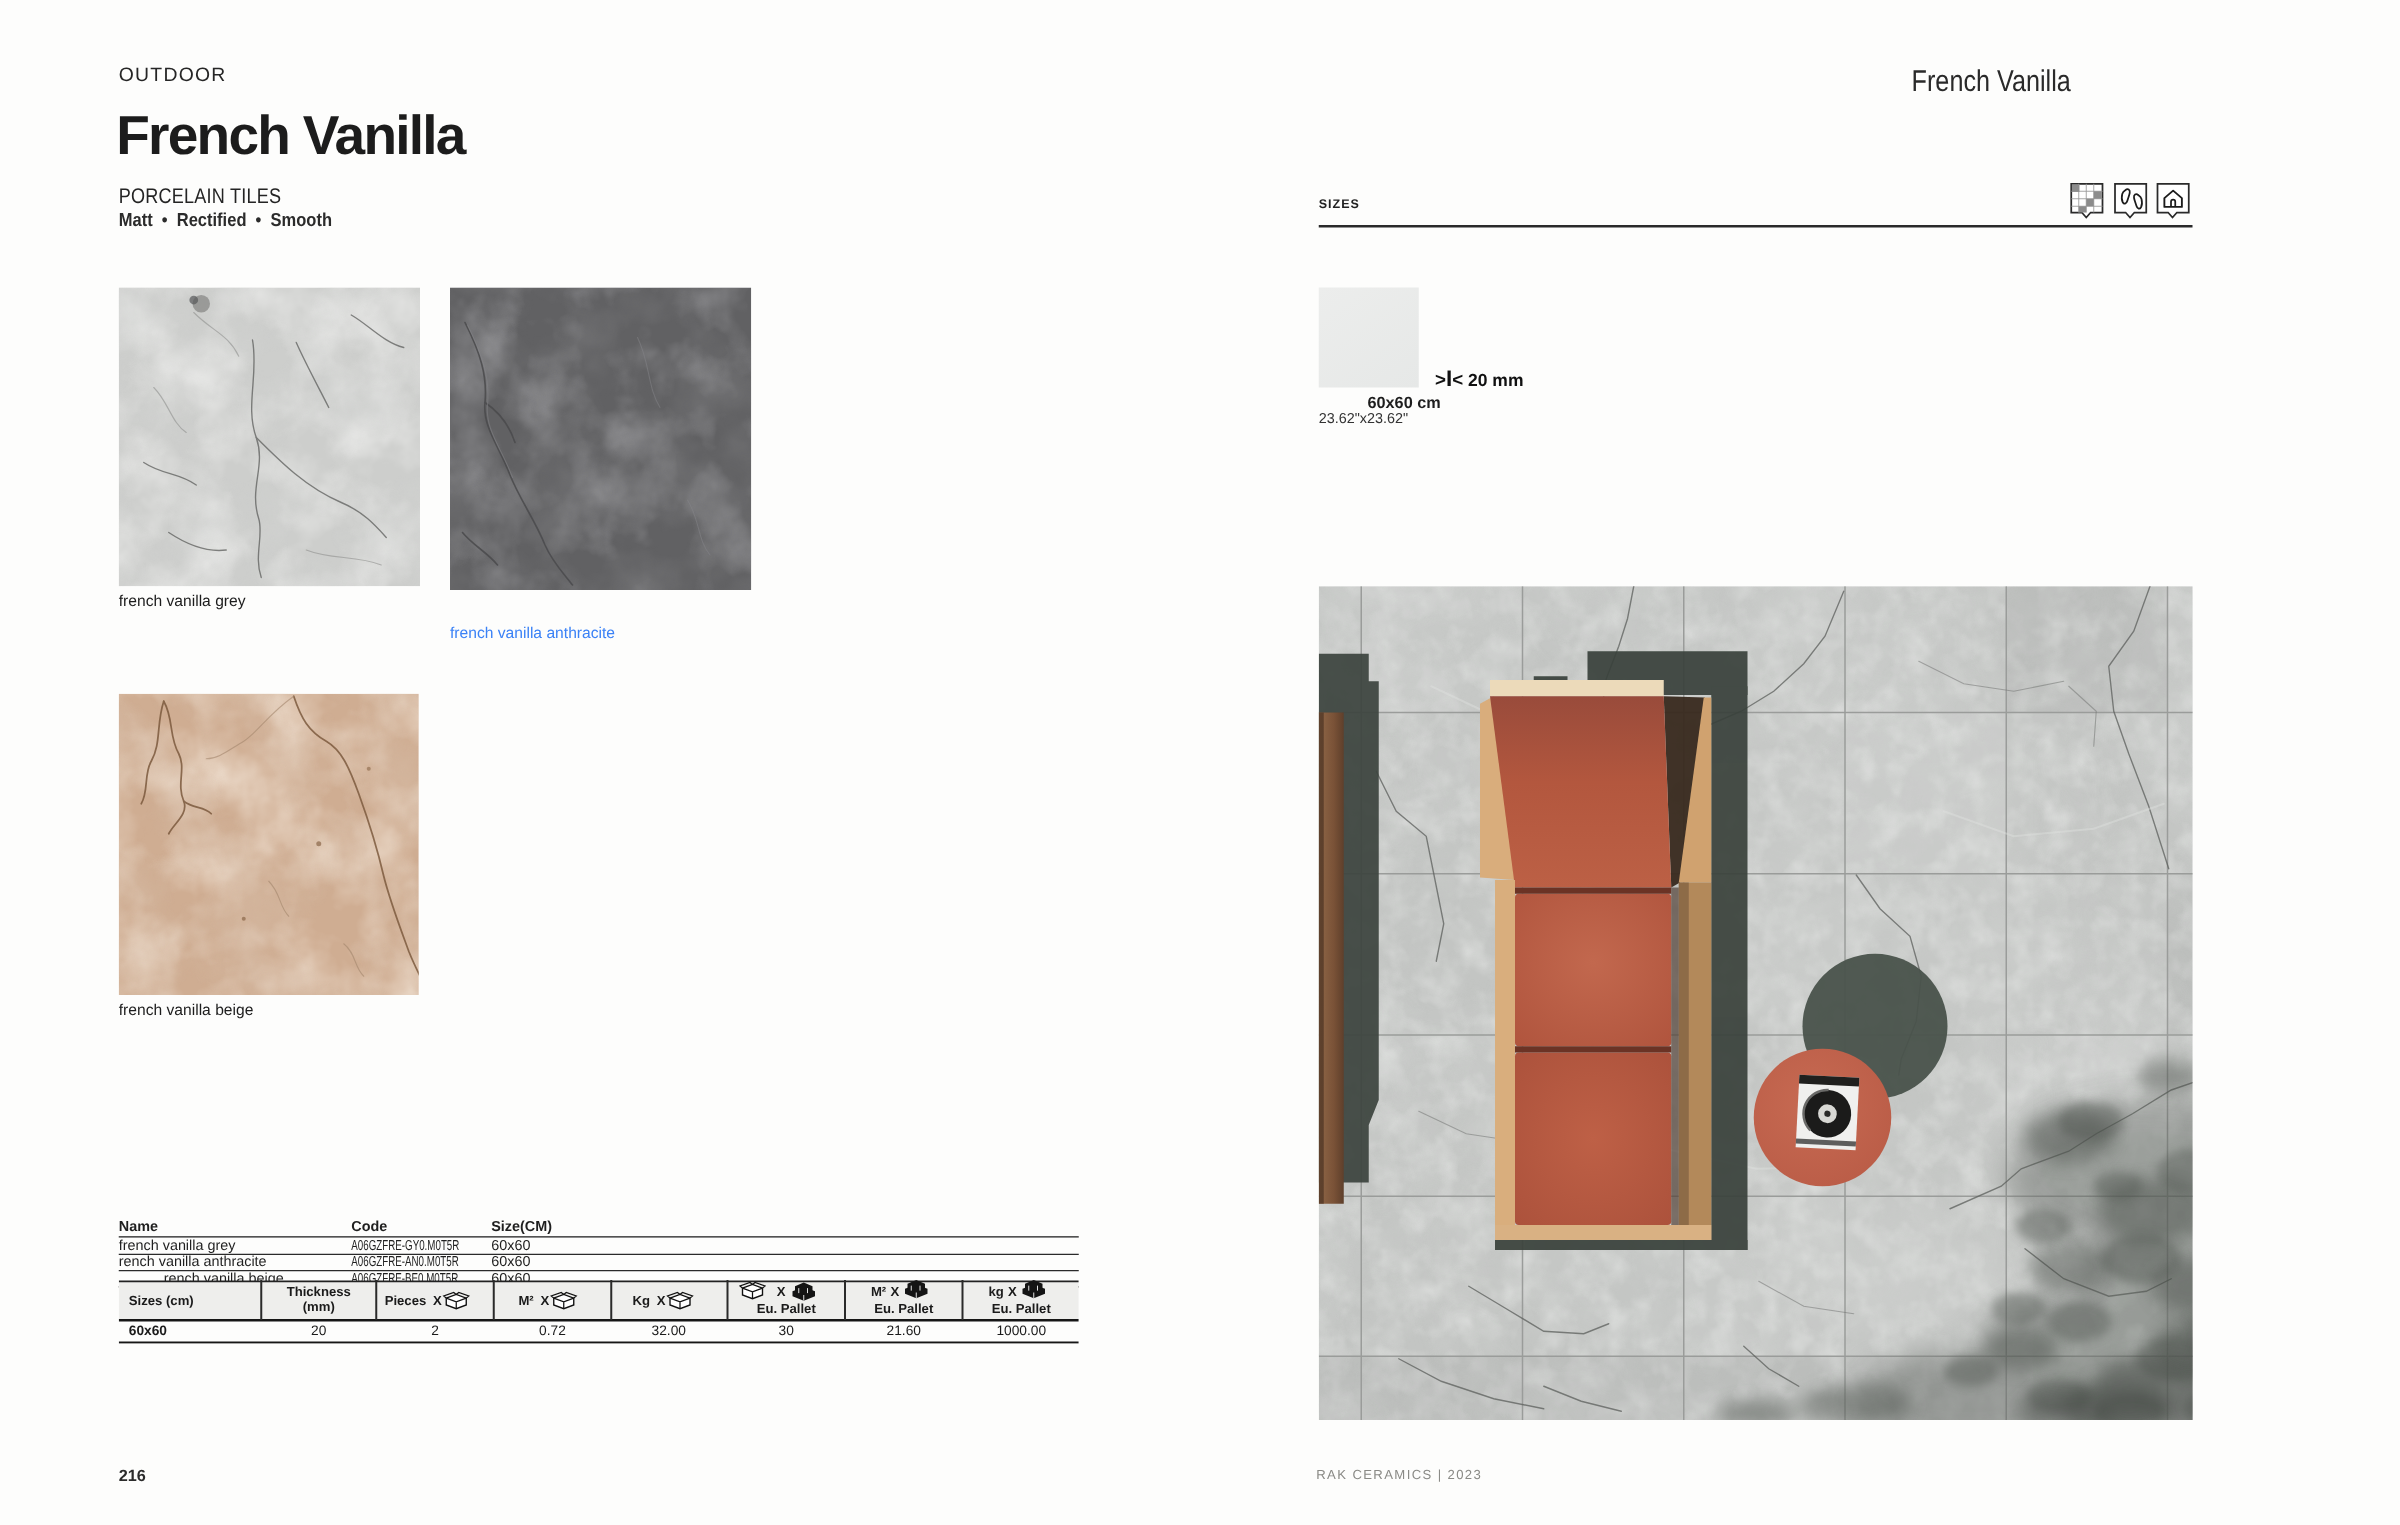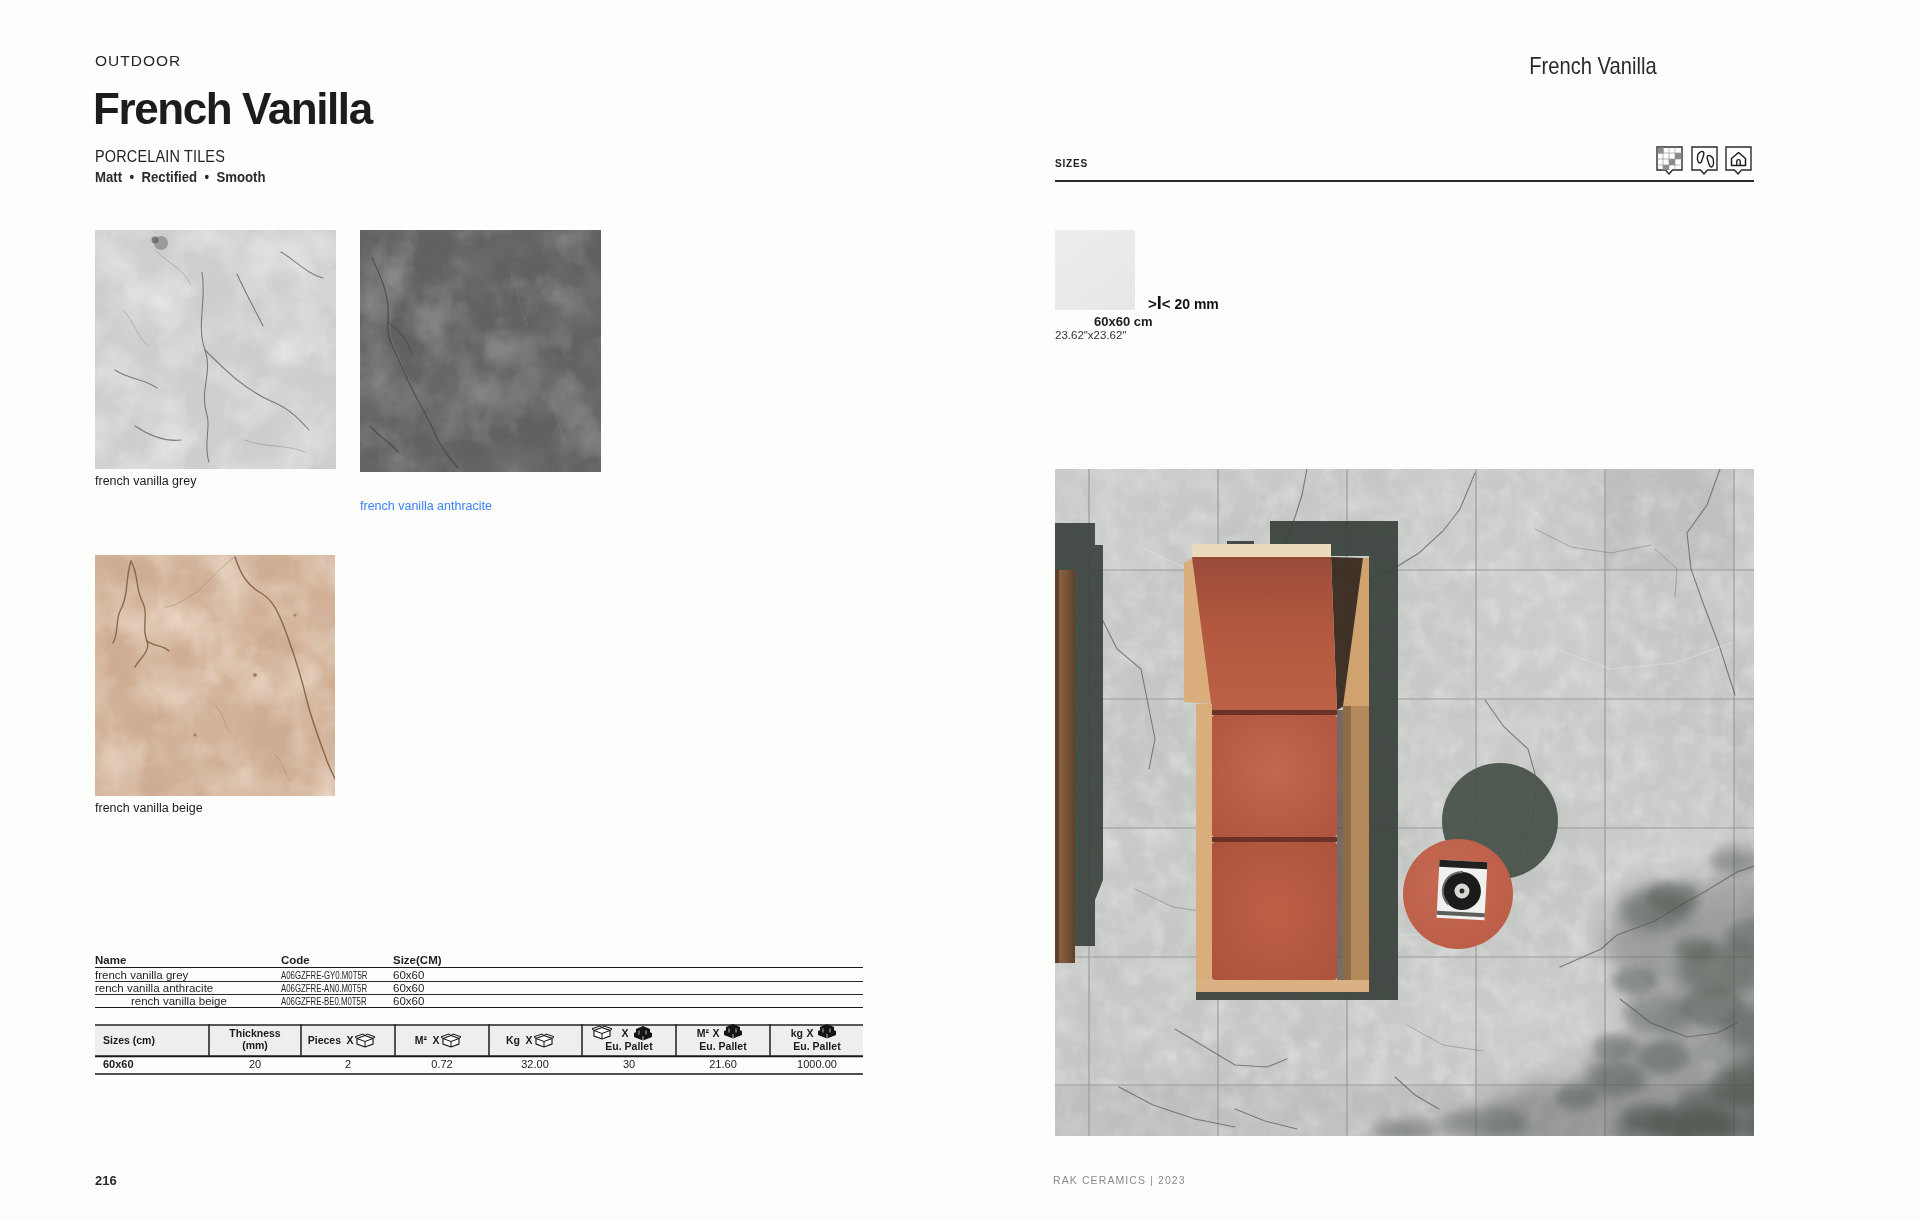--- a/index.html
+++ b/index.html
@@ -113,21 +113,21 @@
         <path d="M180,200 C190,208 188,218 196,226"></path>
       </g>
       <circle cx="160" cy="120" r="2" fill="#8a6748" opacity="0.7"></circle>
       <circle cx="100" cy="180" r="1.6" fill="#8a6748" opacity="0.7"></circle>
       <circle cx="200" cy="60" r="1.6" fill="#8a6748" opacity="0.6"></circle>
     </svg>
   </div>
 
   <div class="abs" style="left:95px;top:801px;font-size:12.5px;color:#1d1d1d;">french vanilla beige</div>
 
-  <div class="abs" style="left:95px;top:952px;width:768px;">
+  <div class="abs" style="left:95px;top:974px;width:768px;">
     <div style="position:relative;height:56px;font-size:11.5px;">
       <div class="cp" style="position:absolute;left:0;top:2px;font-weight:bold;">Name</div>
       <div class="cp" style="position:absolute;left:186px;top:2px;font-weight:bold;">Code</div>
       <div class="cp" style="position:absolute;left:298px;top:2px;font-weight:bold;">Size(CM)</div>
       <div style="position:absolute;left:0;top:14.5px;width:768px;border-bottom:1.6px solid #1a1a1a;"></div>
       <div class="cp" style="position:absolute;left:0;top:17px;">french vanilla grey</div>
       <div class="cpc" style="position:absolute;left:186px;top:17px;">A06GZFRE-GY0.M0T5R</div>
       <div class="cp" style="position:absolute;left:298px;top:17px;">60x60</div>
       <div style="position:absolute;left:0;top:28.5px;width:768px;border-bottom:1px solid #2a2a2a;"></div>
       <div class="cp" style="position:absolute;left:0;top:30px;">rench vanilla anthracite</div>

